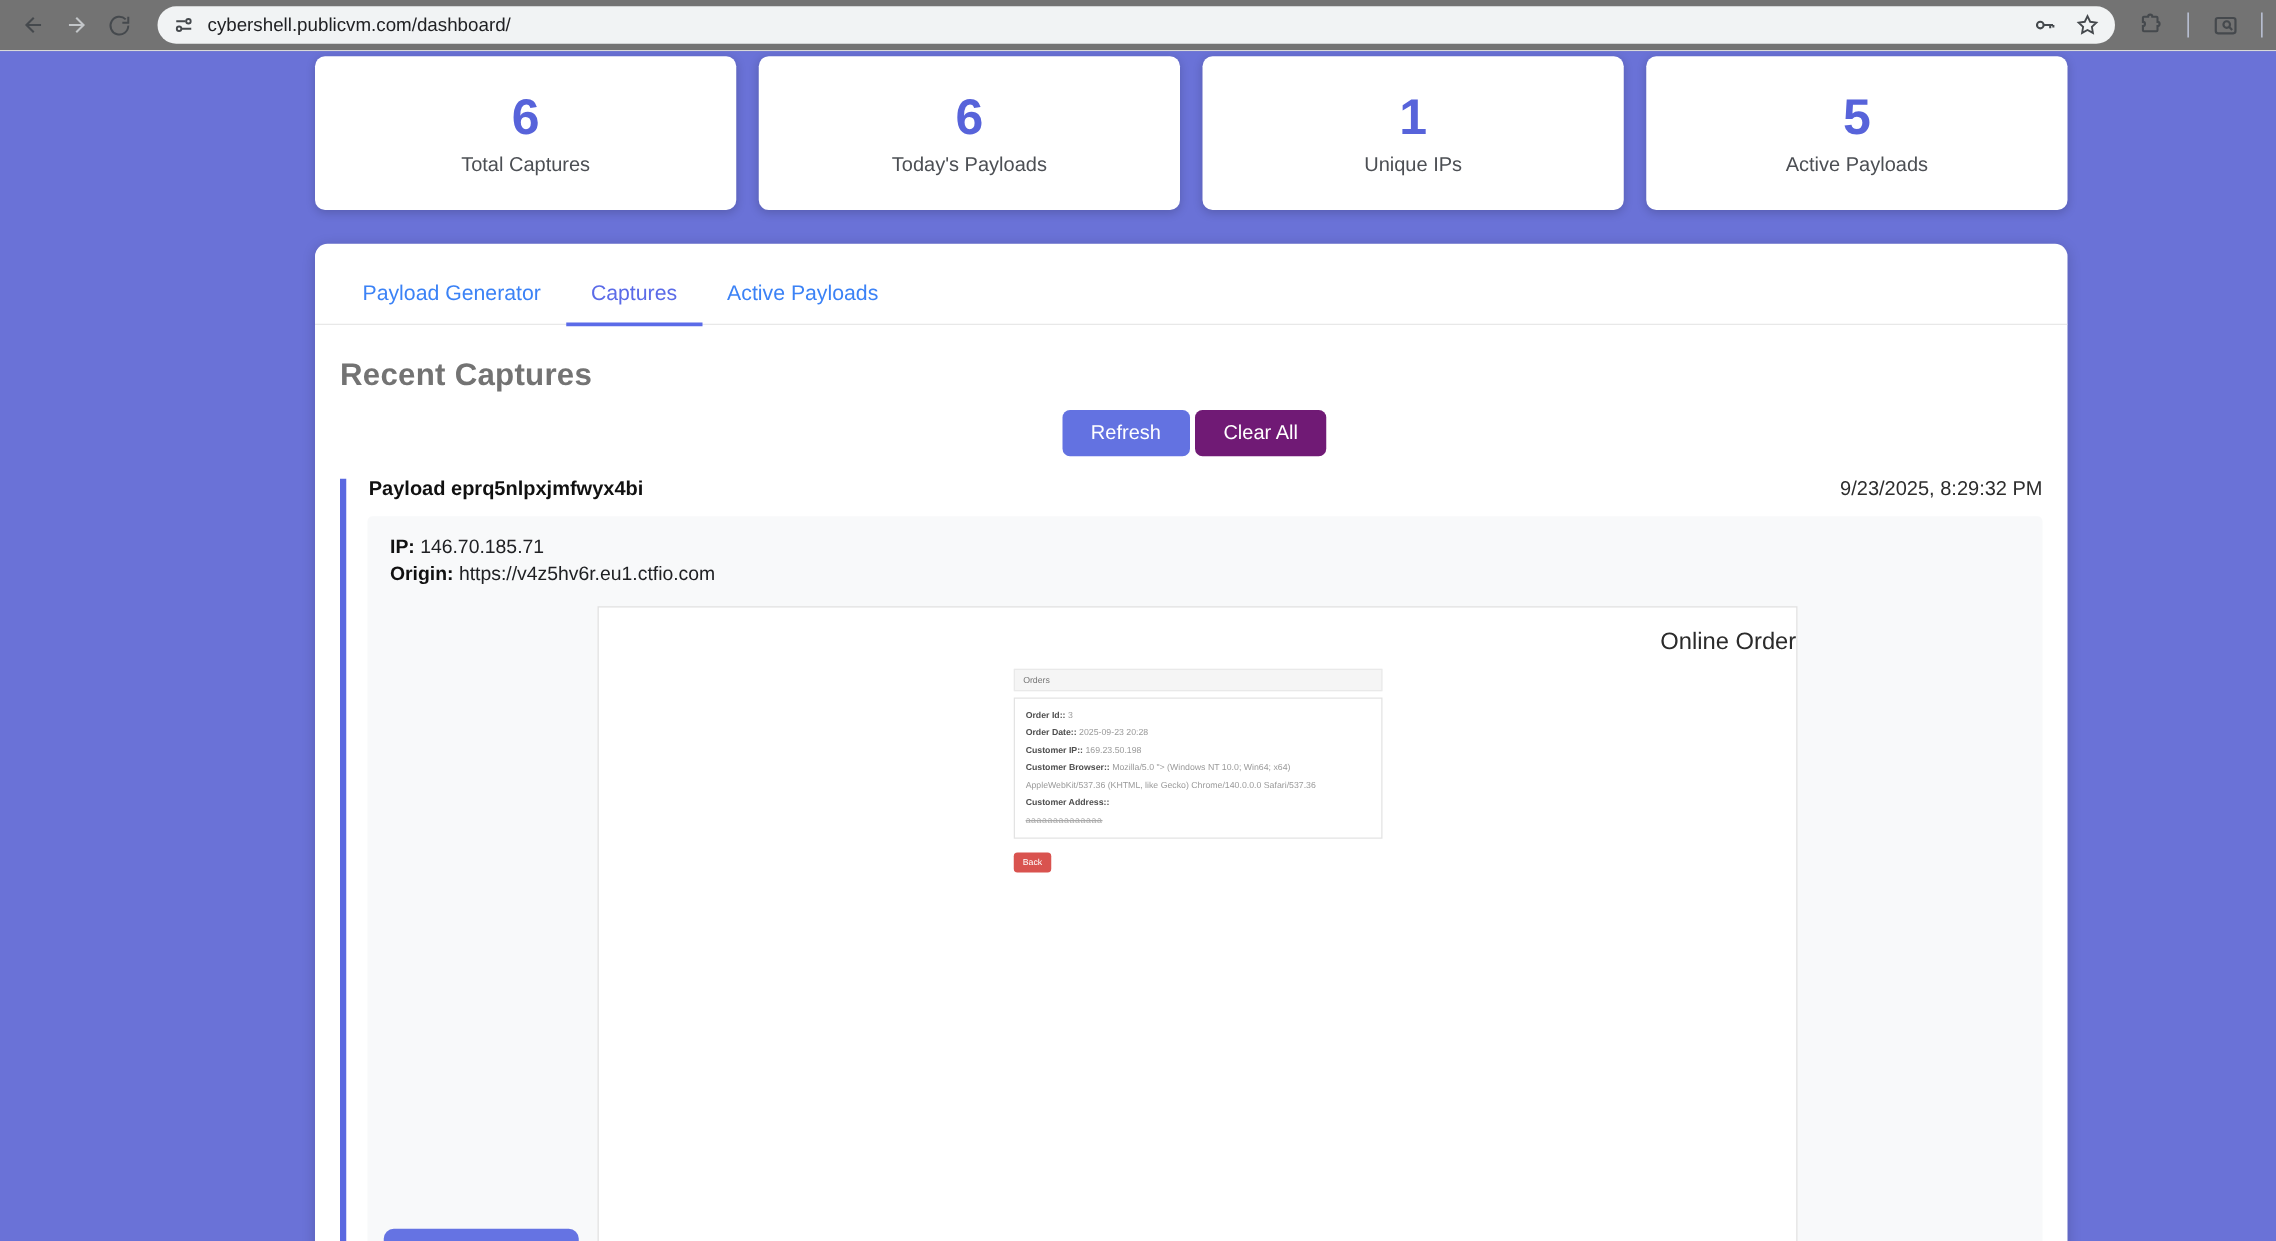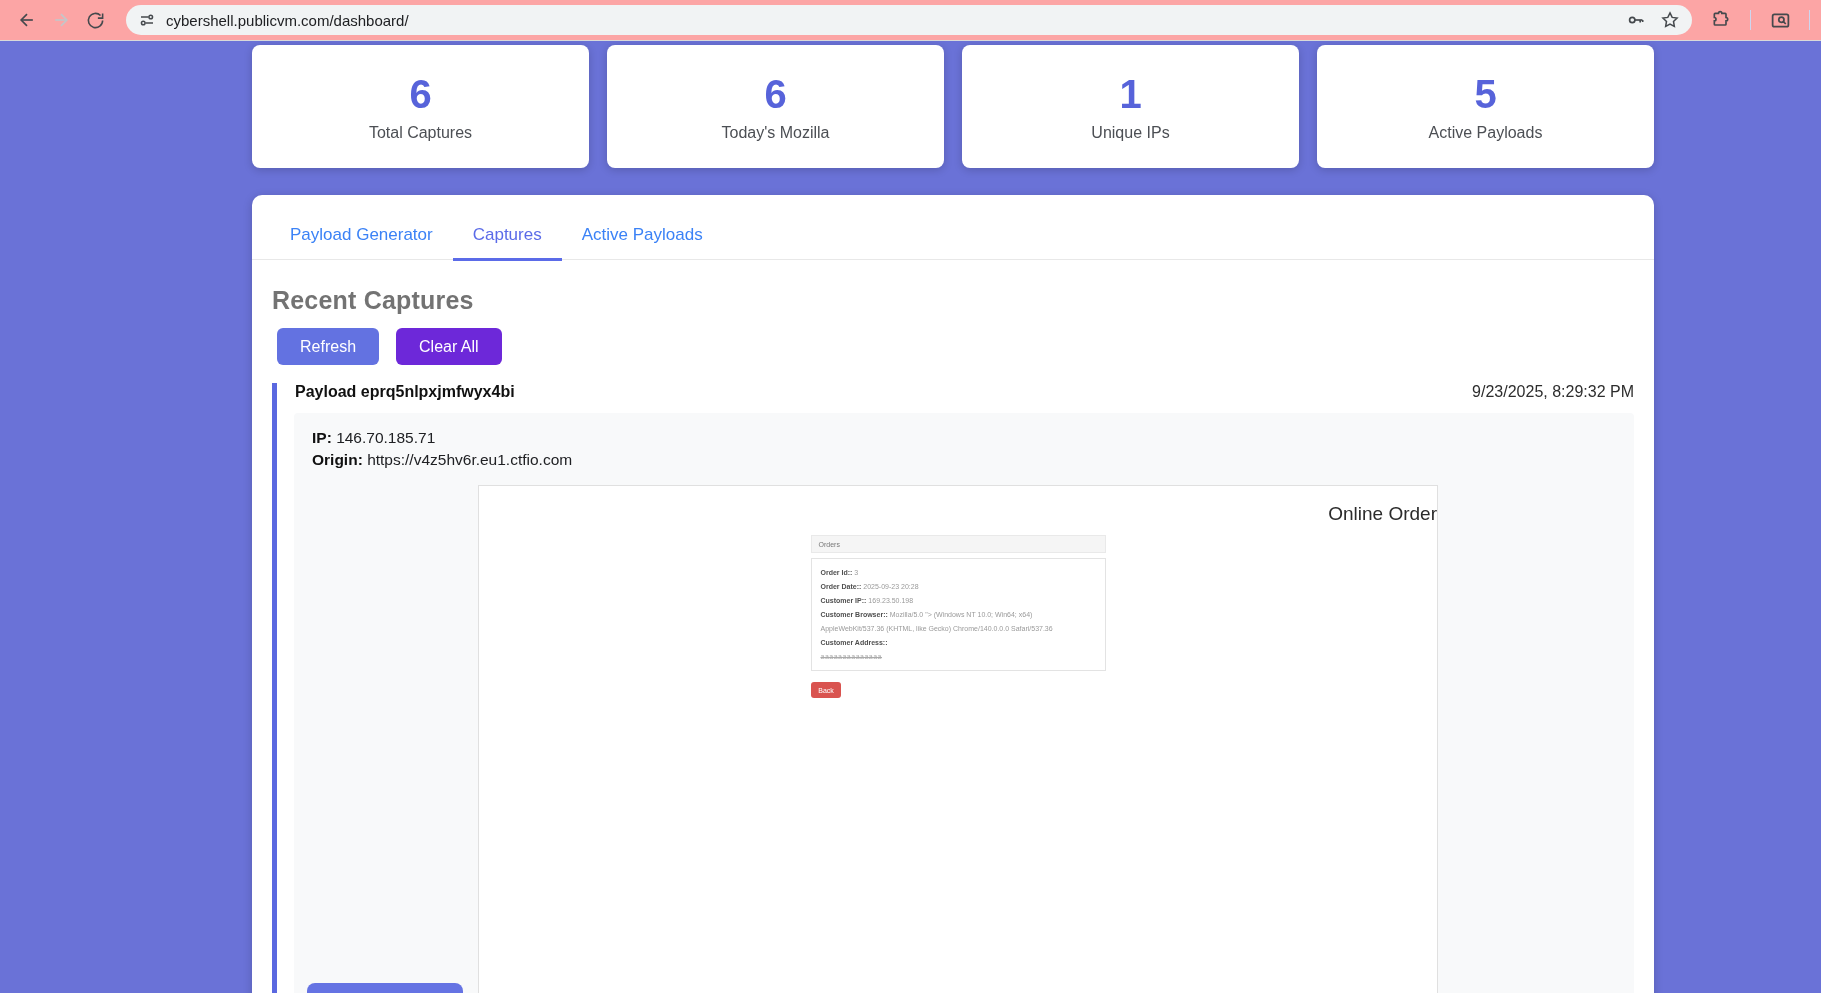--- a/index.html
+++ b/index.html
@@ -1,20 +1,20 @@
 <!DOCTYPE html>
 <html><head>
 <meta charset="utf-8">
 <style>
   * { box-sizing: border-box; margin: 0; padding: 0; }
   html,body { width:1821px; height:993px; overflow:hidden; }
   body { font-family:"Liberation Sans", sans-serif; background:#6a72d7; position:relative; }
 
   
-  .chrome { position:absolute; top:0; left:0; width:100%; height:41px; background:#fca5a5;
+  .chrome { position:absolute; top:0; left:0; width:100%; height:41px; background:#737373;
             border-bottom:1px solid #d9d9d9; display:flex; align-items:center; padding:0 10px; }
   .nav-ic { width:34px; height:34px; display:flex; align-items:center; justify-content:center;
             border-radius:50%; flex:0 0 auto; }
   .nav-ic svg { display:block; }
   .omnibox { height:30px; background:#f1f3f4; border-radius:15px; display:flex; align-items:center;
              margin-left:14px; padding:0 12px; width:1566px; flex:0 0 auto; }
   .url { font-size:15px; color:#202124; margin-left:10px; white-space:nowrap; }
   .omni-spacer { flex:1; }
   .pill-ic { margin-left:14px; display:flex; align-items:center; }
   .chrome-right { display:flex; align-items:center; margin-left:12px; }
@@ -32,25 +32,25 @@
 
   .panel { position:absolute; left:252px; top:154px; width:1402px; height:900px; background:#fff;
            border-radius:10px; box-shadow:0 2px 10px rgba(0,0,0,.18); overflow:hidden; }
 
   .tabs { display:flex; padding:30px 0 0 18px; border-bottom:1px solid #e8e8e8; }
   .tab { padding:0 20px 14px; font-size:17px; color:#3b82f6; cursor:pointer; }
   .tab.active { color:#5b6be8; border-bottom:3px solid #5b6be8; margin-bottom:-2px; padding-bottom:4px; }
 
   .content { padding:26px 20px 0; }
   .heading { font-size:25px; font-weight:bold; color:#737373; letter-spacing:.2px; }
-  .btn-row { display:flex; gap:17px; margin:13px 0 0 5px; }
+  .btn-row { display:flex; gap:4px; margin:13px 0 0 5px;justify-content:center; }
   .btn { height:37px; border:none; border-radius:6px; color:#fff; font-size:16px;
          font-family:"Liberation Sans",sans-serif; padding:0 23px; cursor:pointer; }
   .btn-refresh { background:#6372e1; }
-  .btn-clear { background:#6d28d9; }
+  .btn-clear { background:#701a75; }
 
   .capture { margin-top:18px; border-left:5px solid #5a68e0; }
   .cap-head { display:flex; justify-content:space-between; align-items:center; padding-left:18px;gap:24px; }
   .cap-title { font-size:16px; font-weight:bold; color:#111; }
   .cap-time { font-size:16px; color:#2d2d2d; }
   .cap-details { margin:12px 0 0 17px; background:#f8f9fa; border-radius:4px;
                  padding:14px 18px; height:640px; overflow:hidden; }
   .fld { font-size:15.5px; line-height:21.5px; color:#202124; }
   .fld b { color:#111; }
   .mono { font-family:"DejaVu Sans Mono", monospace; font-size:12.5px; }
@@ -143,21 +143,21 @@
 
 <div class="page">
 
   <div class="stats-row">
     <div class="stat-card">
       <div class="stat-value">6</div>
       <div class="stat-label">Total Captures</div>
     </div>
     <div class="stat-card">
       <div class="stat-value">6</div>
-      <div class="stat-label">Today's Mozilla</div>
+      <div class="stat-label">Today's Payloads</div>
     </div>
     <div class="stat-card">
       <div class="stat-value">1</div>
       <div class="stat-label">Unique IPs</div>
     </div>
     <div class="stat-card">
       <div class="stat-value">5</div>
       <div class="stat-label">Active Payloads</div>
     </div>
   </div>

